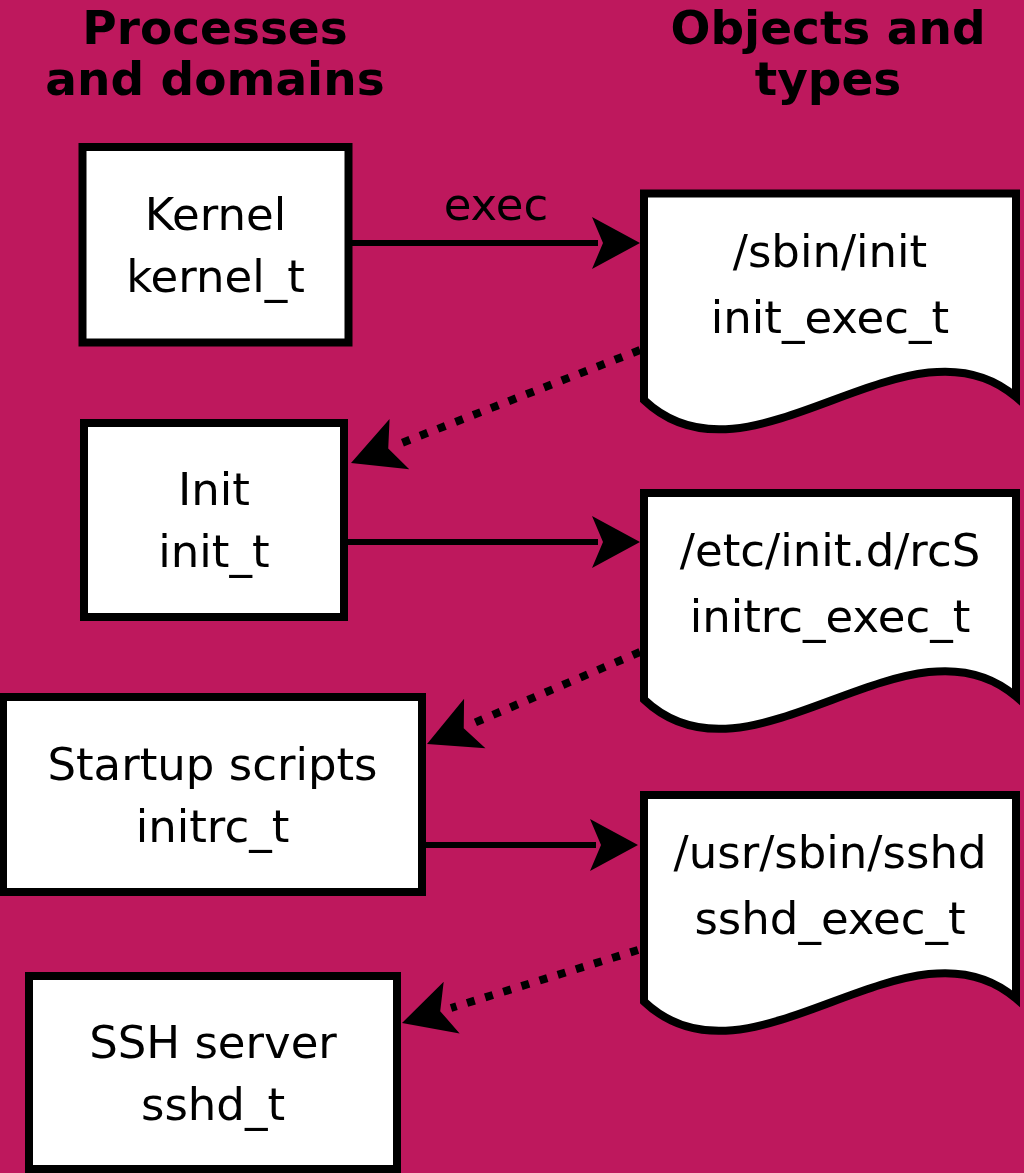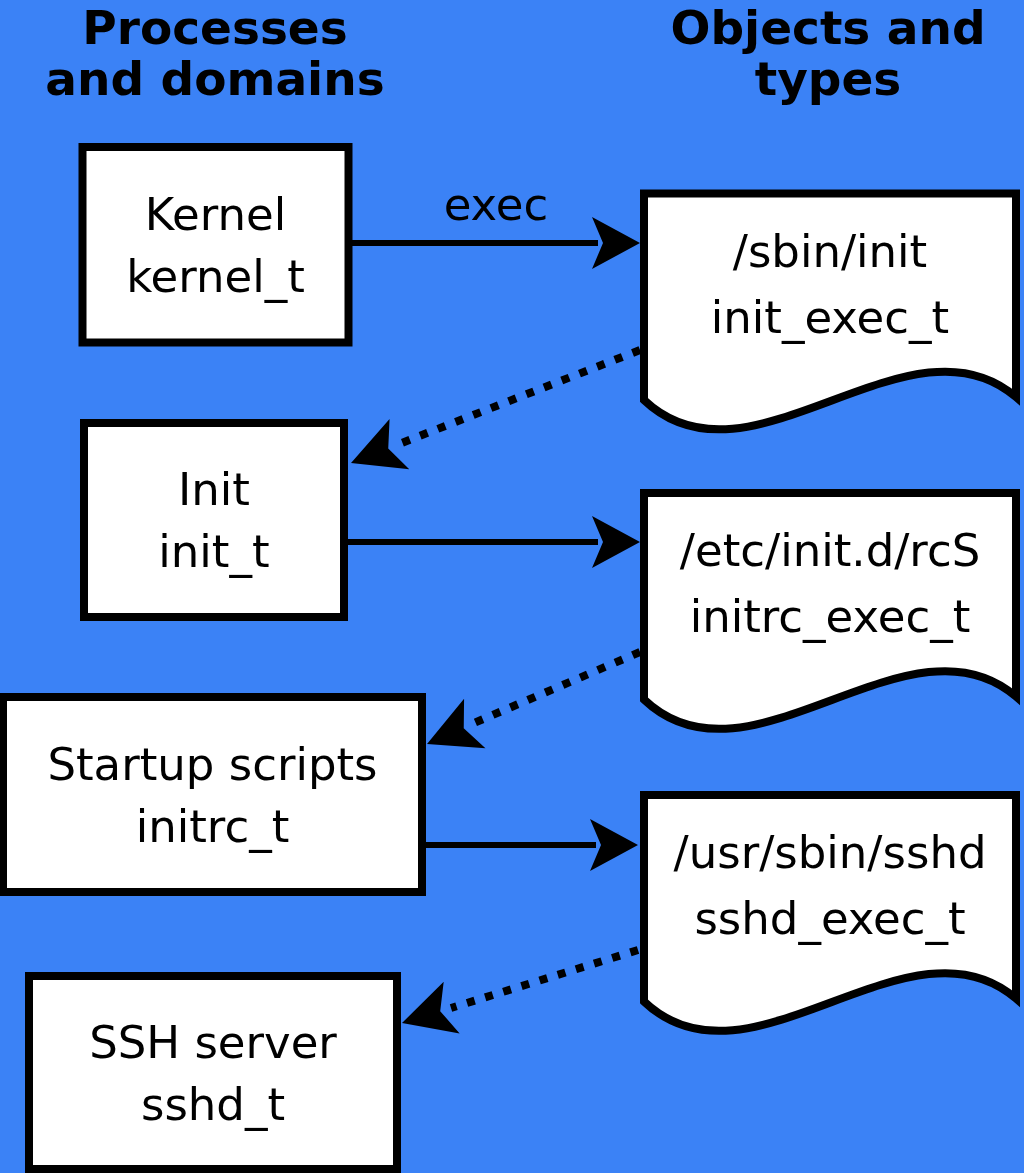--- a/index.html
+++ b/index.html
@@ -3,21 +3,21 @@
 <meta charset="utf-8">
 <style>
   html, body {
     margin: 0;
     padding: 0;
     background: #ffffff;
   }
   .diagram-wrap {
     width: 1024px;
     height: 1173px;
-    background: #3b82f6;
+    background: #be185d;
     overflow: hidden;
     position: relative;
   }
   svg {
     display: block;
   }
   text {
     font-family: "DejaVu Sans", "Liberation Sans", sans-serif;
     fill: #000000;
   }

